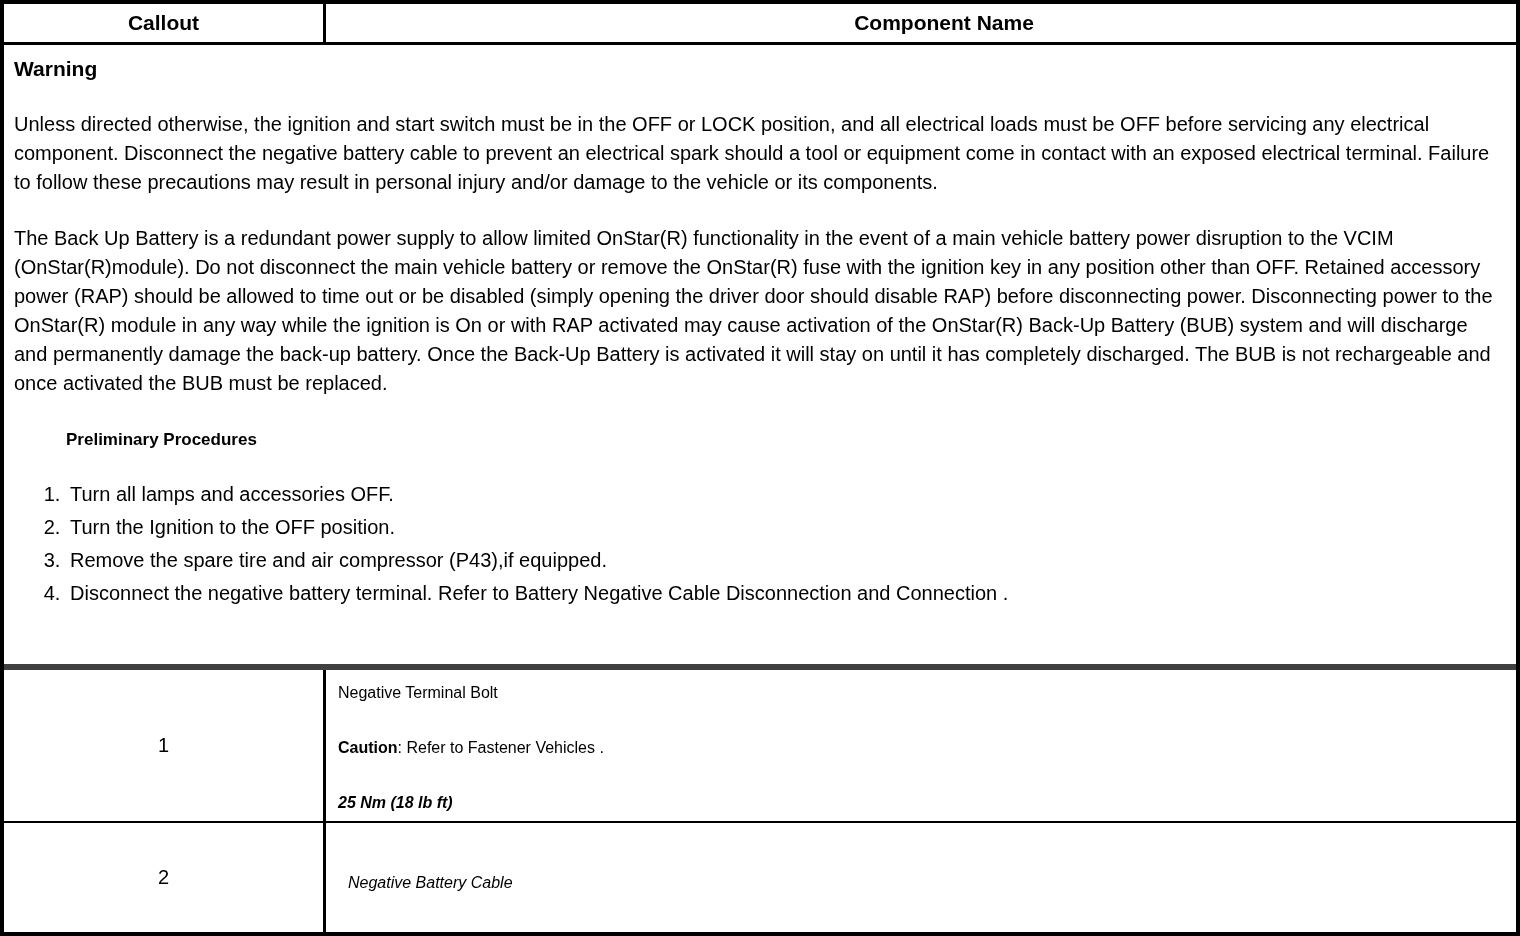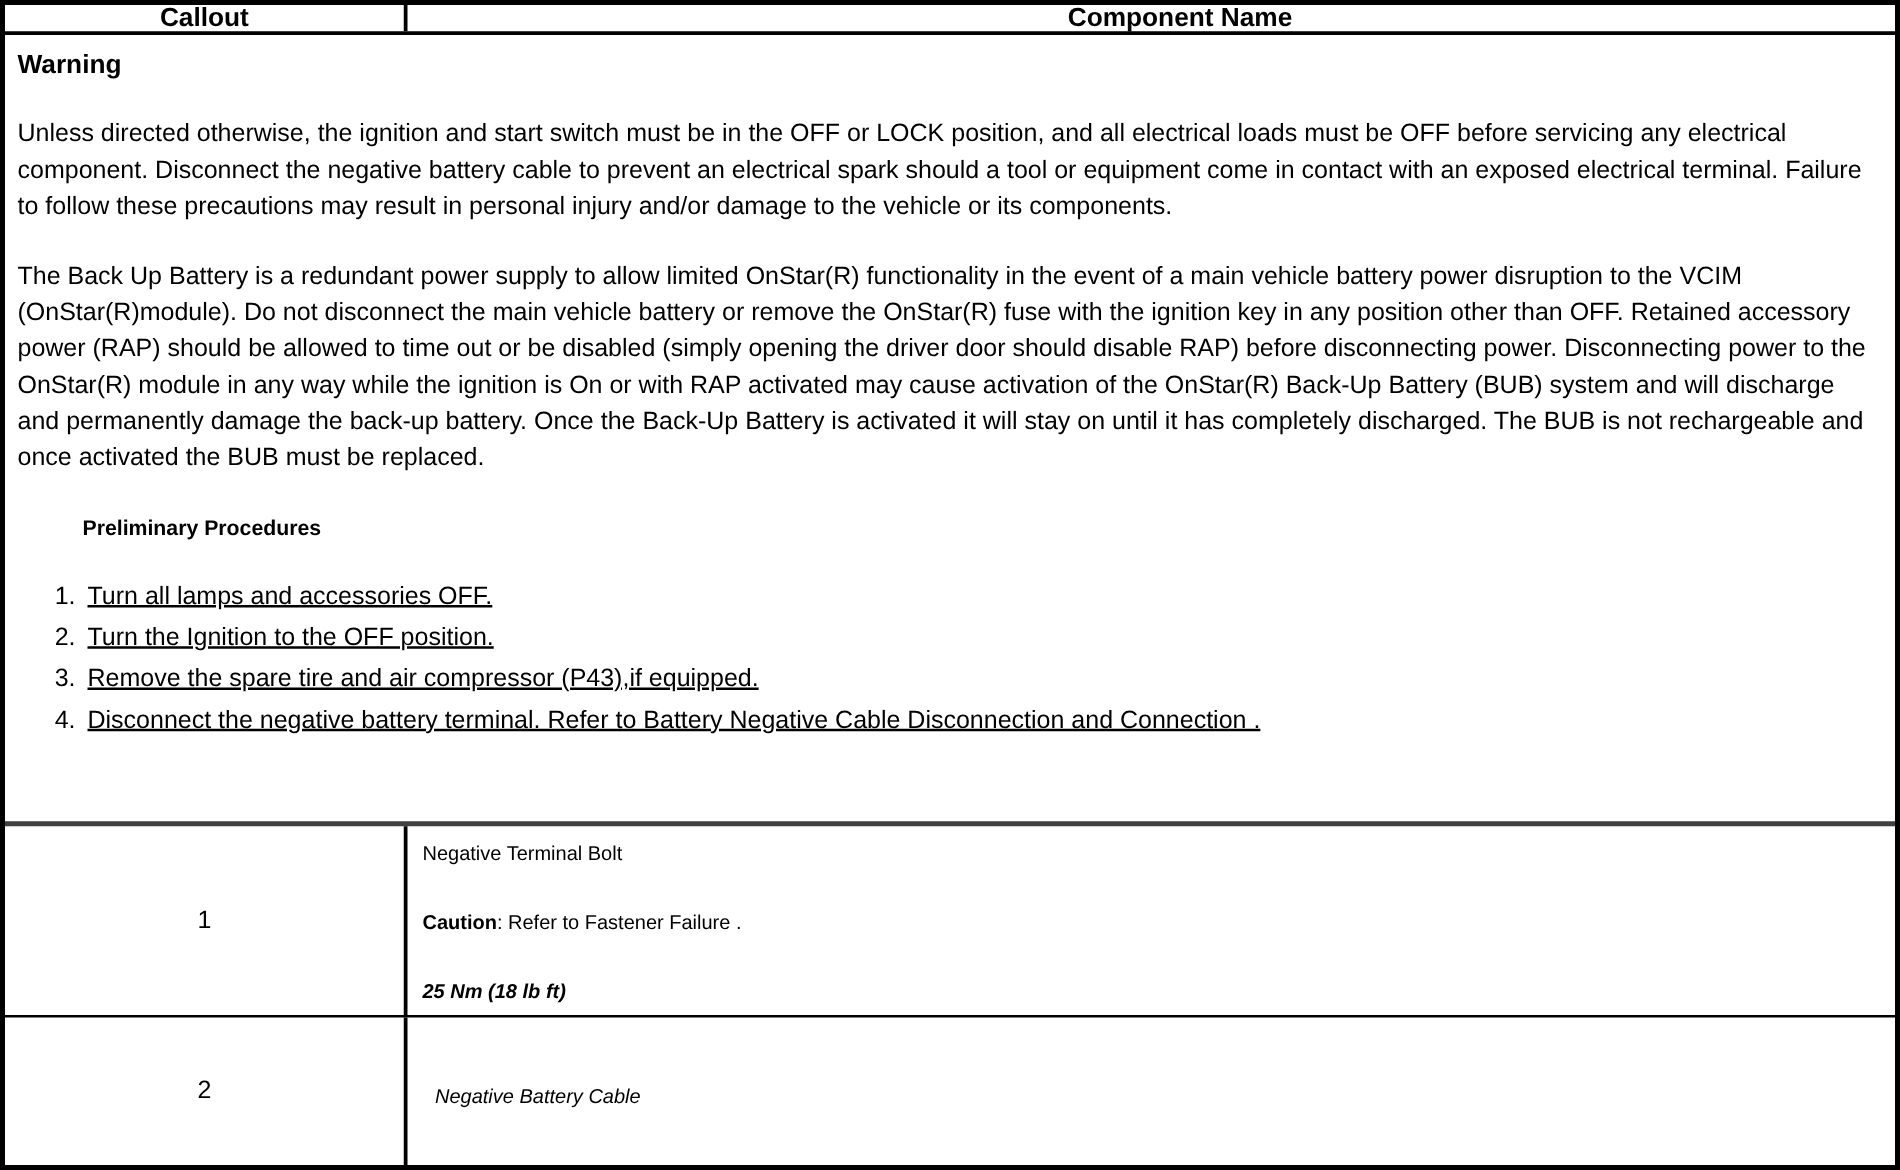--- a/index.html
+++ b/index.html
@@ -14,21 +14,21 @@
     width: 1520px;
     height: 936px;
     border: 4px solid #000000;
     display: flex;
     flex-direction: column;
     background: #ffffff;
     overflow: hidden;
   }
   .header-row {
     flex: none;
-    height: 24px;
+    height: 41px;
     display: flex;
     border-bottom: 3px solid #000000;
   }
   .callout-col {
     flex: none;
     width: 322px;
     border-right: 3px solid #000000;
     display: flex;
     align-items: center;
     justify-content: center;
@@ -40,21 +40,21 @@
   }
   .header-cell {
     font-weight: bold;
     font-size: 21px;
     display: flex;
     align-items: center;
     justify-content: center;
   }
   .warning-cell {
     flex: 1 1 auto;
-    border-bottom: 4px solid #404040;
+    border-bottom: 6px solid #404040;
     padding: 9px 10px 0 10px;
     font-size: 20px;
     line-height: 29px;
     overflow: hidden;
   }
   .warning-cell p { margin: 0 0 27px 0; }
   .bold { font-weight: bold; }
   .warning-title {
     font-weight: bold;
     font-size: 21px;
@@ -65,21 +65,20 @@
     margin: 12px 0 24px 52px !important;
   }
   .steps-list {
     margin: 0;
     padding: 0 0 0 52px;
     line-height: 32px;
   }
   .steps-list li {
     margin: 0 0 1px 0;
     padding-left: 4px;
-    text-decoration: underline;
   }
   .body-row {
     flex: none;
     display: flex;
   }
   .row-1 { height: 153px; border-bottom: 2px solid #000000; }
   .row-2 { flex: 1 1 auto; }
   .callout-value {
     font-size: 20px;
   }
@@ -116,21 +115,21 @@
       <li>Turn the Ignition to the OFF position.</li>
       <li>Remove the spare tire and air compressor (P43),if equipped.</li>
       <li>Disconnect the negative battery terminal. Refer to Battery Negative Cable Disconnection and Connection .</li>
     </ol>
   </div>
 
   <div class="body-row row-1">
     <div class="callout-col callout-value">1</div>
     <div class="component-col component-cell">
       <p>Negative Terminal Bolt</p>
-      <p><span class="bold">Caution</span><span>: Refer to Fastener Failure .</span></p>
+      <p><span class="bold">Caution</span><span>: Refer to Fastener Vehicles .</span></p>
       <p class="bold">25 Nm (18 lb ft)</p>
     </div>
   </div>
 
   <div class="body-row row-2">
     <div class="callout-col callout-value">2</div>
     <div class="component-col component-cell v-center">
       <p>Negative Battery Cable</p>
     </div>
   </div>

